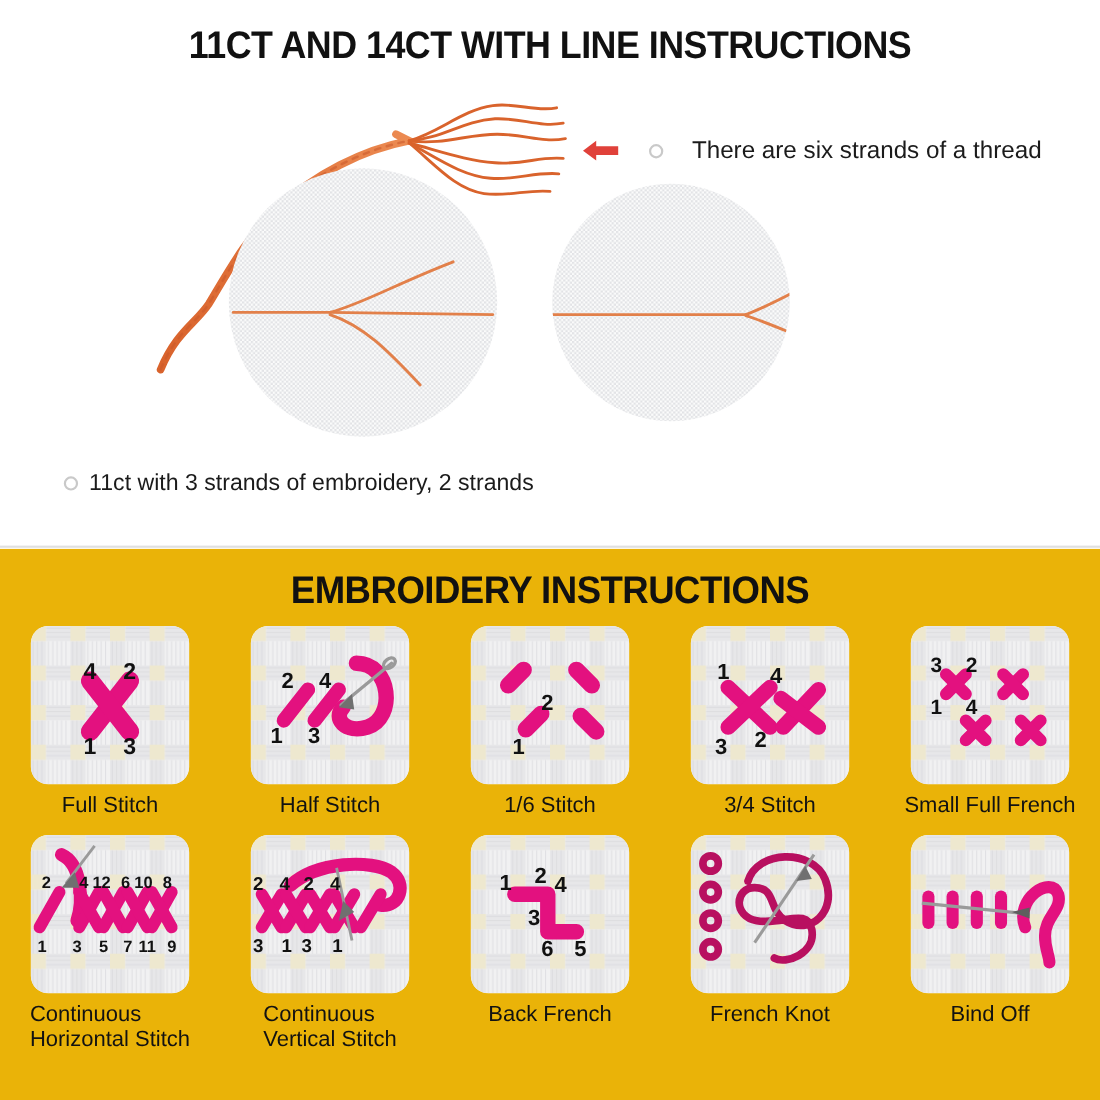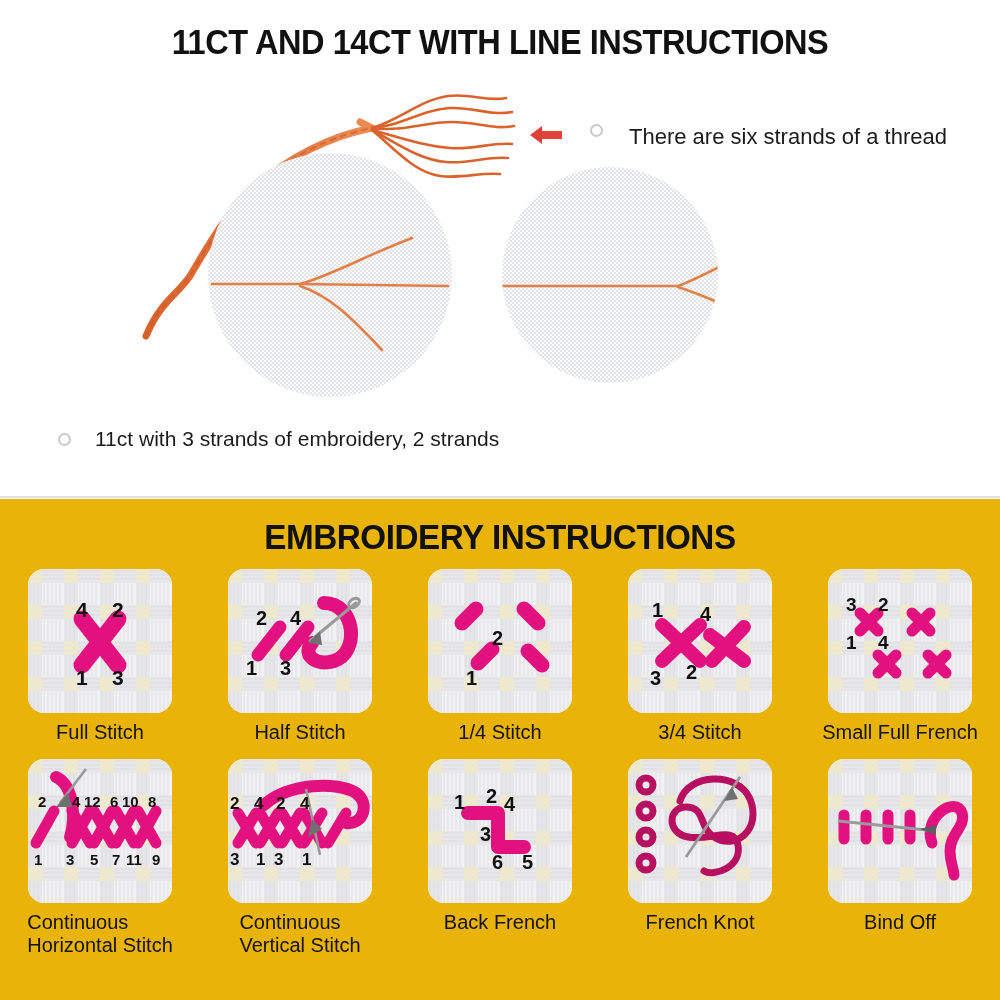--- a/index.html
+++ b/index.html
@@ -22,36 +22,36 @@
     letter-spacing: -0.5px;
     color: #111;
     font-stretch: condensed;
     transform: scaleX(0.93);
   }
 
   .thread-stage { position: absolute; left: 0; top: 78px; width: 1000px; height: 340px; }
 
   .arrow-note {
     position: absolute; left: 528px; top: 124px;
-    display: flex; align-items: flex-start; gap: 26px;
+    display: flex; align-items: center; gap: 26px;
   }
   .left-arrow { display: block; }
   .bullet-dot {
     width: 13px; height: 13px; border-radius: 50%;
     border: 2px solid #c9c9c9; background: #fff;
     display: inline-block; flex: none;
   }
   .note-text { font-size: 22px; color: #1b1b1b; white-space: nowrap; }
 
   .caption-row {
     position: absolute; left: 0; top: 427px; width: 1000px;
     display: flex;
   }
   .caption {
-    display: flex; align-items: center; gap: 24px;
+    display: flex; align-items: center; gap: 10px;
   }
   .caption.left { margin-left: 58px; }
   .caption.right { margin-left: 48px; }
   .caption .txt { font-size: 21px; color: #1b1b1b; white-space: nowrap; }
 
   .divider {
     position: absolute; left: 0; top: 496px; width: 1000px; height: 2px;
     background: #e0e0e0;
   }
 
@@ -235,21 +235,21 @@
               <path d="M96 40 L 110 54"></path>
               <path d="M50 94 L 64 80"></path>
               <path d="M100 82 L 114 96"></path>
             </g>
             <g font-family="Liberation Sans, sans-serif" font-size="20" font-weight="bold" fill="#111">
               <text x="64" y="76">2</text>
               <text x="38" y="116">1</text>
             </g>
           </svg>
         </div>
-        <div class="cell-label">1/4 Stitch</div>
+        <div class="cell-label">1/6 Stitch</div>
       </div>
 
       <div class="cell">
         <div class="tile">
           <svg width="144" height="144" viewBox="0 0 144 144">
             <rect width="144" height="144" rx="14" fill="url(#wv1)"></rect>
             <g stroke="#e3117f" stroke-width="14" stroke-linecap="round">
               <path d="M34 56 L 72 92"></path>
               <path d="M34 92 L 72 56"></path>
               <path d="M84 92 L 116 58"></path>

